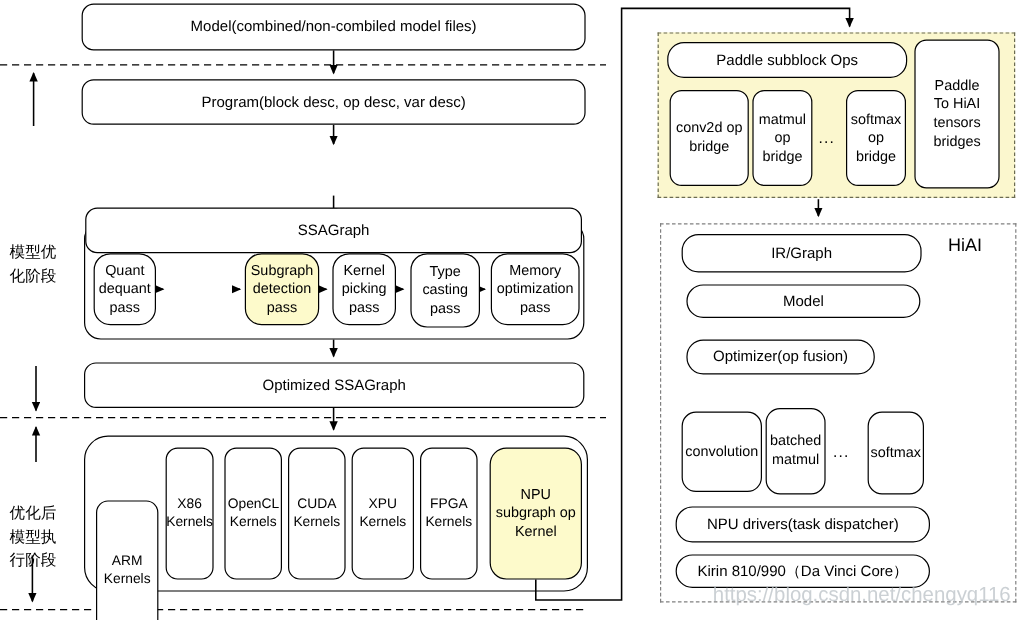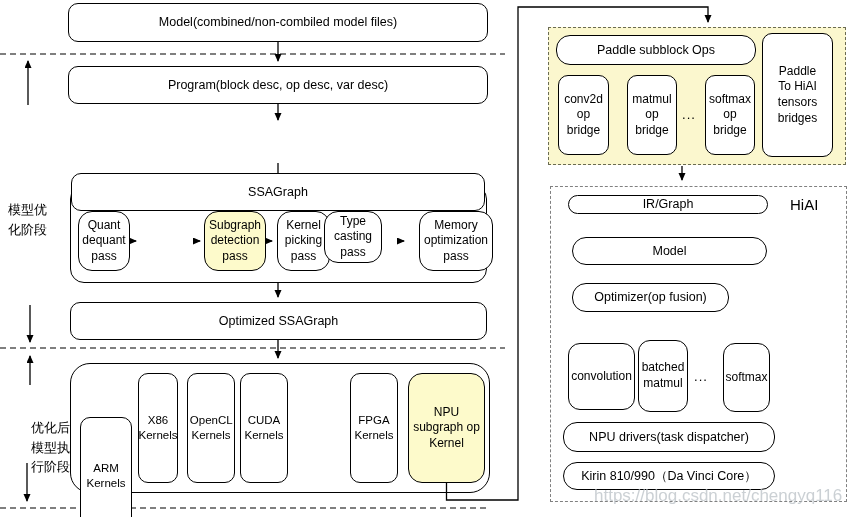--- a/index.html
+++ b/index.html
@@ -83,47 +83,48 @@
   <div class="box r10" style="left:68px;top:66px;width:420px;height:38px;font-size:12.5px;">Program(block desc, op desc, var desc)</div>
 
   <div class="box r10" style="left:71px;top:125px;width:414px;height:38px;font-size:12.5px;margin-top:48px;">SSAGraph</div>
 
   <div class="group r14" style="left:70px;top:185px;width:417px;height:98px;">
     <span class="group-title">Quant</span>
   </div>
   <div class="box" style="left:78px;top:211px;width:52px;height:60px;">Quant dequant pass</div>
   <div class="box yellow" style="left:204px;top:211px;width:62px;height:60px;">Subgraph detection pass</div>
   <div class="box" style="left:277px;top:211px;width:53px;height:60px;">Kernel picking pass</div>
-  <div class="box" style="left:324px;top:211px;width:58px;height:52px;">Type casting pass</div>
-  <div class="box" style="left:409px;top:211px;width:74px;height:60px;margin-left:10px;">Memory optimization pass</div>
+  <div class="box" style="left:342px;top:211px;width:58px;height:62px;">Type casting pass</div>
+  <div class="box" style="left:409px;top:211px;width:74px;height:60px;">Memory optimization pass</div>
 
   <div class="box r10" style="left:70px;top:302px;width:417px;height:38px;font-size:12.5px;">Optimized SSAGraph</div>
 
   <div class="group" style="left:70px;top:363px;width:420px;height:130px;border-radius:20px;"></div>
   <div class="box r10 small" style="left:80px;top:373px;width:52px;height:117px;margin-top:44px;">ARM Kernels</div>
   <div class="box r10 small" style="left:138px;top:373px;width:40px;height:110px;">X86 Kernels</div>
   <div class="box r10 small" style="left:187px;top:373px;width:48px;height:110px;">OpenCL Kernels</div>
   <div class="box r10 small" style="left:240px;top:373px;width:48px;height:110px;">CUDA Kernels</div>
+  <div class="box r10 small" style="left:293px;top:373px;width:52px;height:110px;">XPU Kernels</div>
   <div class="box r10 small" style="left:350px;top:373px;width:48px;height:110px;">FPGA Kernels</div>
   <div class="box r14 yellow" style="left:408px;top:373px;width:77px;height:110px;">NPU subgraph op Kernel</div>
 
   <div class="stage-label" style="left:8px;top:186px;">模型优化阶段</div>
-  <div class="stage-label" style="left:24px;top:404px;text-align:right;">优化后模型执行阶段</div>
+  <div class="stage-label" style="left:8px;top:404px;">优化后模型执行阶段</div>
 
   <div class="dashed-group ops-yellow" style="left:548px;top:27px;width:298px;height:138px;"></div>
   <div class="box" style="left:556px;top:35px;width:200px;height:30px;font-size:12.5px;">Paddle subblock Ops</div>
-  <div class="box r10" style="left:558px;top:75px;width:51px;height:80px;">conv2d op bridge</div>
+  <div class="box r10" style="left:558px;top:75px;width:66px;height:80px;">conv2d op bridge</div>
   <div class="box r10" style="left:627px;top:75px;width:50px;height:80px;">matmul op bridge</div>
   <div class="box dots" style="left:679px;top:103px;width:20px;height:24px;">...</div>
   <div class="box r10" style="left:705px;top:75px;width:50px;height:80px;">softmax op bridge</div>
   <div class="box r10" style="left:762px;top:33px;width:71px;height:124px;padding:1px 11px;">Paddle To HiAI tensors bridges</div>
 
   <div class="dashed-group hiai-border" style="left:550px;top:186px;width:297px;height:316px;"></div>
   <div class="hiai-title" style="left:790px;top:196px;">HiAI</div>
-  <div class="box" style="left:568px;top:195px;width:200px;height:19px;font-size:12.5px;">IR/Graph</div>
+  <div class="box" style="left:568px;top:195px;width:200px;height:32px;font-size:12.5px;">IR/Graph</div>
   <div class="box" style="left:572px;top:237px;width:195px;height:28px;font-size:12.5px;">Model</div>
   <div class="box" style="left:572px;top:283px;width:157px;height:29px;font-size:12.5px;">Optimizer(op fusion)</div>
   <div class="box r12" style="left:568px;top:343px;width:67px;height:67px;">convolution</div>
   <div class="box r12" style="left:638px;top:340px;width:50px;height:72px;">batched matmul</div>
   <div class="box dots" style="left:691px;top:365px;width:20px;height:24px;">...</div>
   <div class="box r12" style="left:723px;top:343px;width:47px;height:69px;">softmax</div>
   <div class="box" style="left:563px;top:422px;width:212px;height:30px;font-size:12.5px;">NPU drivers(task dispatcher)</div>
   <div class="box" style="left:563px;top:462px;width:212px;height:28px;font-size:12.5px;">Kirin 810/990（Da Vinci Core）</div>
 
   <div class="watermark">https://blog.csdn.net/chengyq116</div>

